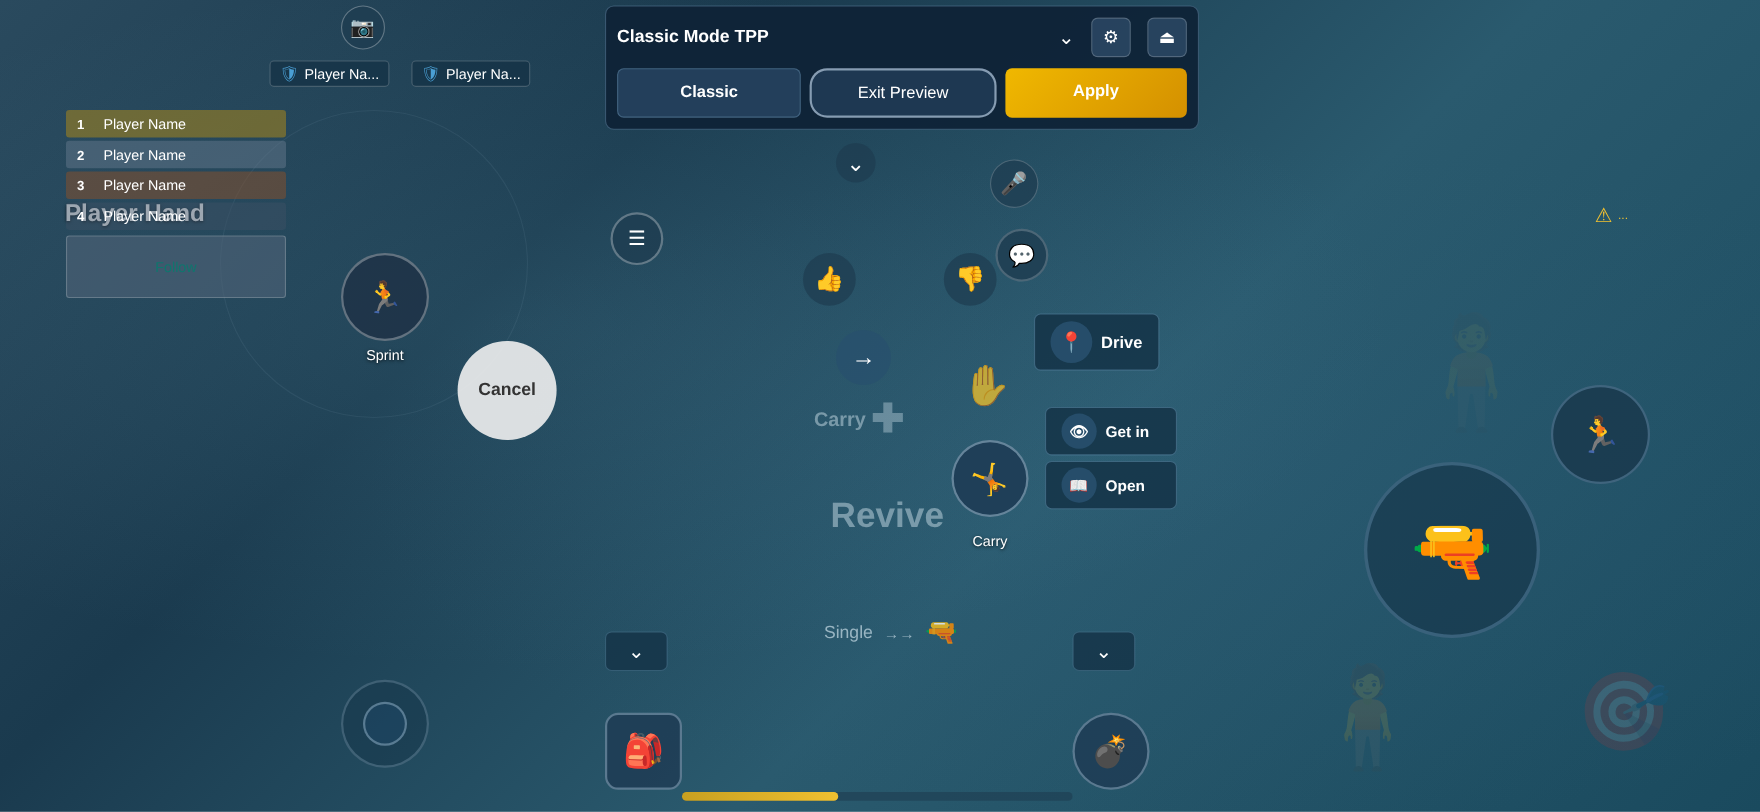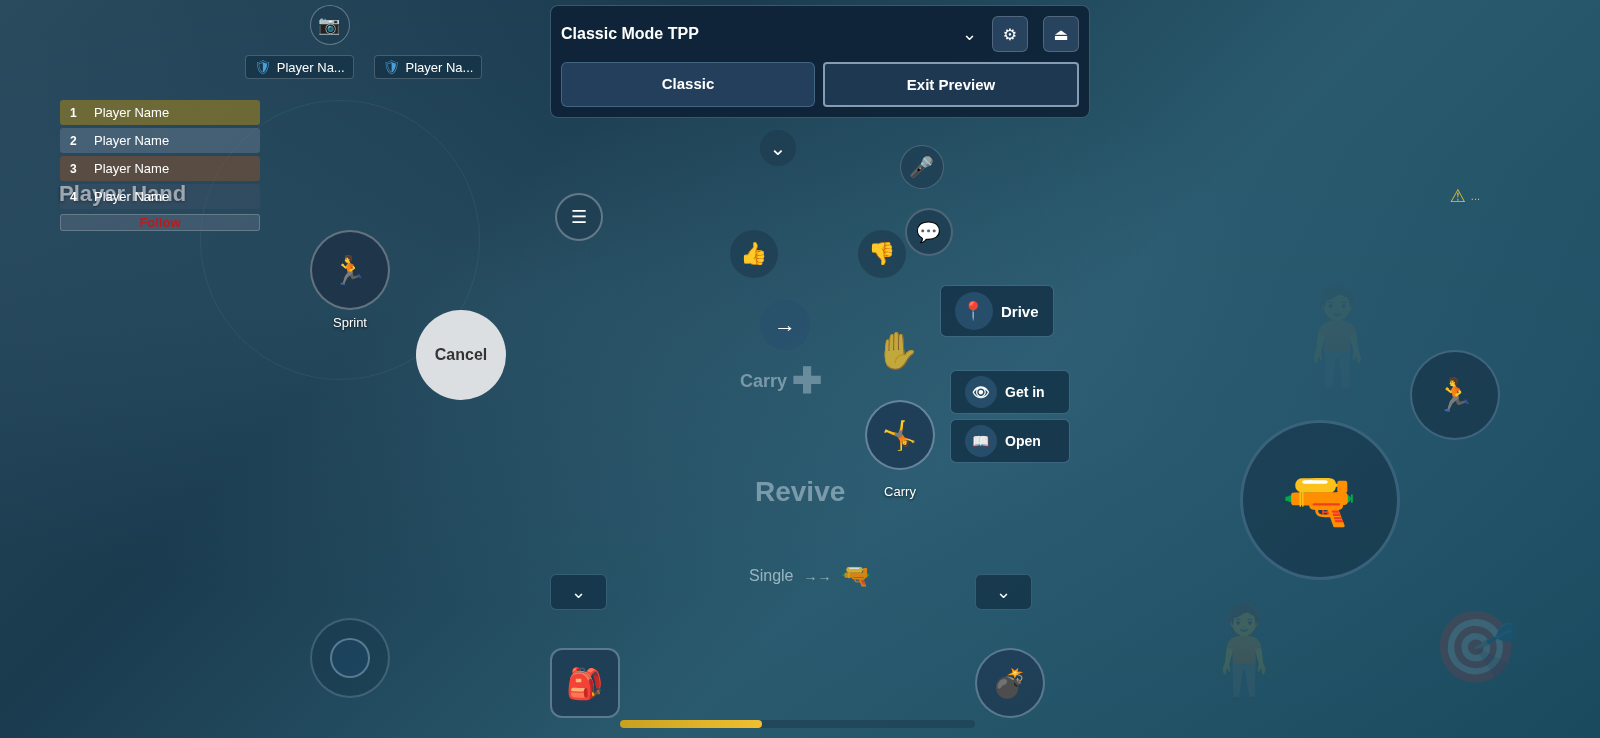--- a/index.html
+++ b/index.html
@@ -111,30 +111,29 @@
     .lb-4 { background: rgba(60,80,100,0.5); }
 
     .lb-num {
       font-weight: bold;
       font-size: 12px;
       min-width: 16px;
     }
 
     .follow-btn {
       width: 200px;
-      padding: 0;
+      padding: 20px;
       background: rgba(80,100,120,0.6);
       border: 1px solid rgba(255,255,255,0.2);
       border-radius: 3px;
-      color: #b91c1c;
+      color: #0f766e;
       font-size: 13px;
       text-align: center;
       cursor: pointer;
       margin-top: 5px;
-      font-weight: bold;
     }
 
     
     .sprint-btn {
       position: absolute;
       top: 230px;
       left: 310px;
       display: flex;
       flex-direction: column;
       align-items: center;
@@ -260,24 +259,24 @@
       font-weight: bold;
       text-align: center;
       cursor: pointer;
     }
 
     .btn-exit-preview {
       flex: 1;
       padding: 12px;
       background: rgba(40,70,100,0.6);
       border: 2px solid rgba(180,200,220,0.7);
-      border-radius: 4px;
+      border-radius: 16px;
       color: white;
       font-size: 15px;
-      font-weight: bold;
+      font-weight: normal;
       text-align: center;
       cursor: pointer;
     }
 
     .btn-apply {
       flex: 1;
       padding: 12px;
       background: linear-gradient(135deg, #f0b800, #d49000);
       border: none;
       border-radius: 6px;
@@ -474,24 +473,23 @@
     
     .revive-area {
       position: absolute;
       top: 450px;
       left: 755px;
       z-index: 10;
     }
 
     .revive-text {
       color: rgba(200,220,230,0.5);
-      font-size: 28px;
+      font-size: 32px;
       font-weight: bold;
       text-align: left;
-      margin-top: 26px;
     }
 
     
     .carry-btn {
       position: absolute;
       top: 400px;
       left: 865px;
       display: flex;
       flex-direction: column;
       align-items: center;
@@ -808,20 +806,21 @@
     <span class="dropdown-title">Classic Mode TPP</span>
     <div class="header-icons">
       <span class="dropdown-arrow">⌄</span>
       <div class="header-icon-btn">⚙</div>
       <div class="header-icon-btn">⏏</div>
     </div>
   </div>
   <div class="dropdown-buttons">
     <div class="btn-rrqx">Classic</div>
     <div class="btn-exit-preview">Exit Preview</div>
+    <div class="btn-apply">Apply</div>
   </div>
 </div>
 
 <div class="chevron-down">⌄</div>
 
 <div class="voice-btn">🎤</div>
 
 <div class="map-btn">☰</div>
 
 <div class="chat-btn">💬</div>

